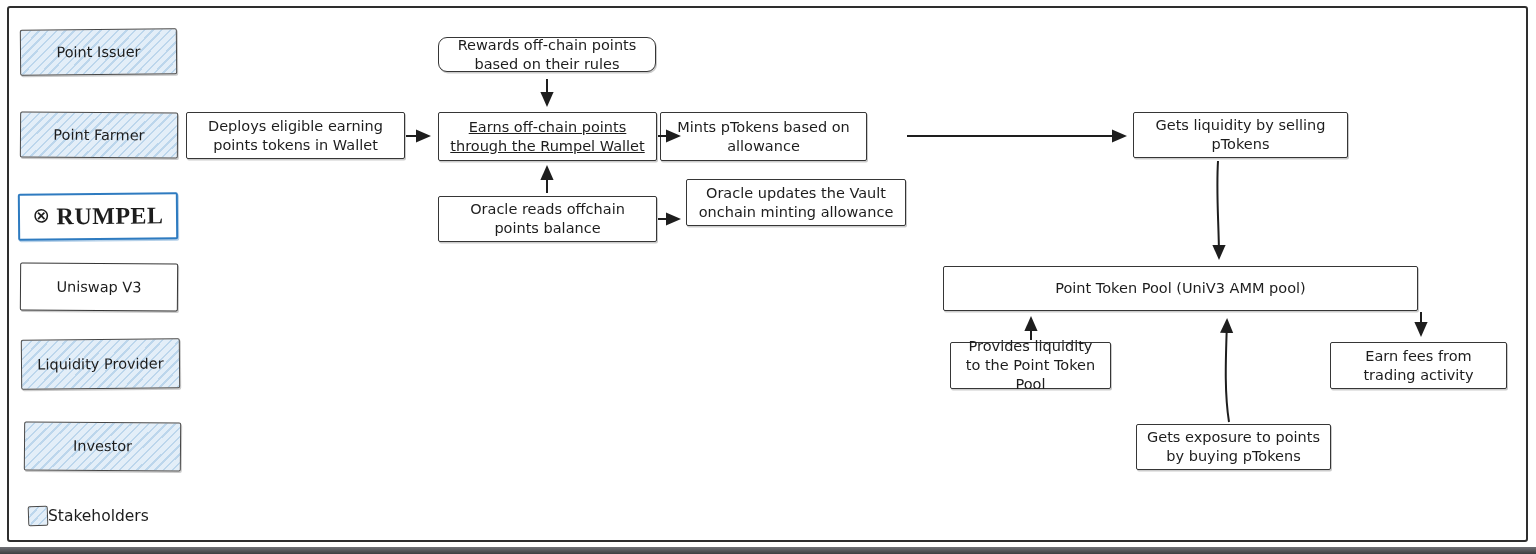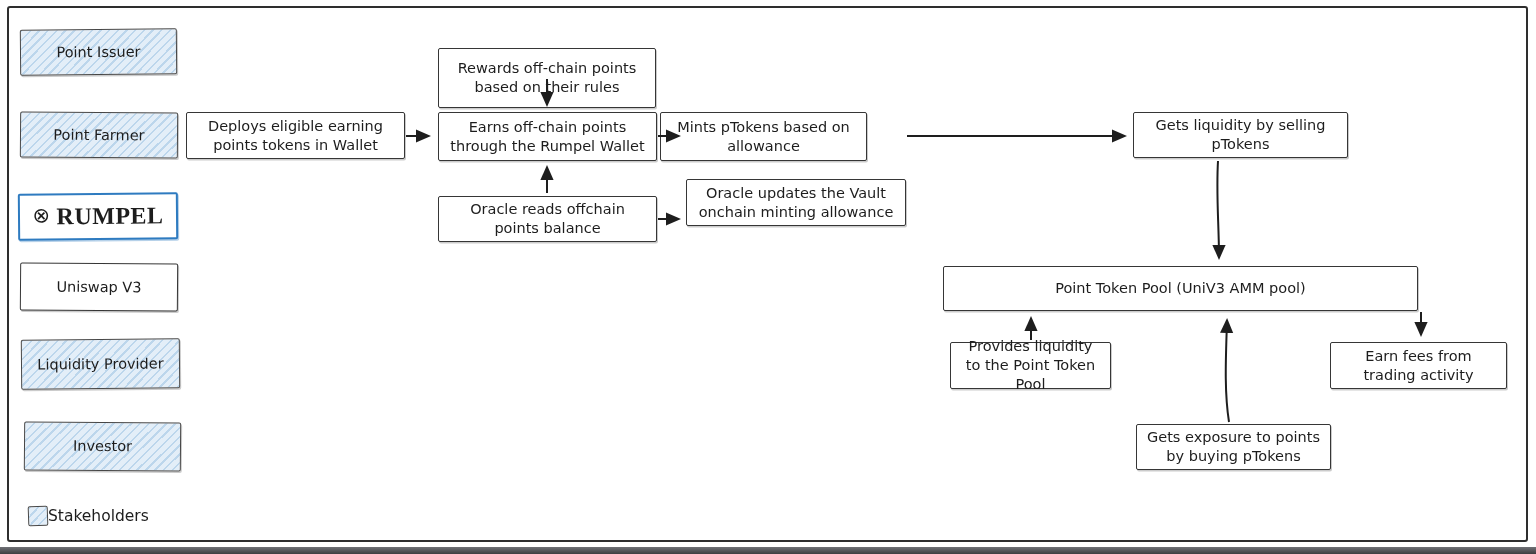--- a/index.html
+++ b/index.html
@@ -70,27 +70,27 @@
 <div class="node tilt-b" style="left:20px;top:263px;width:158px;height:48px;">
   <span>Uniswap V3</span>
 </div>
 <div class="node stakeholder tilt-a" style="left:21px;top:339px;width:159px;height:50px;">
   <span>Liquidity Provider</span>
 </div>
 <div class="node stakeholder tilt-b" style="left:24px;top:422px;width:157px;height:49px;">
   <span>Investor</span>
 </div>
 
-<div class="node" style="left:438px;top:48px;width:218px;height:60px;">
+<div class="node" style="left:438px;top:37px;width:218px;height:35px;border-radius:9px;">
   <span>Rewards off-chain points based on their rules</span>
 </div>
 <div class="node" style="left:186px;top:112px;width:219px;height:47px;">
   <span>Deploys eligible earning points tokens in Wallet</span>
 </div>
-<div class="node" style="left:438px;top:112px;width:219px;height:49px;">
+<div class="node" style="left:438px;top:112px;width:219px;height:49px;text-decoration:underline;">
   <span>Earns off-chain points through the Rumpel Wallet</span>
 </div>
 <div class="node" style="left:660px;top:112px;width:207px;height:49px;">
   <span>Mints pTokens based on allowance</span>
 </div>
 <div class="node" style="left:438px;top:196px;width:219px;height:46px;">
   <span>Oracle reads offchain points balance</span>
 </div>
 <div class="node" style="left:686px;top:179px;width:220px;height:47px;">
   <span>Oracle updates the Vault onchain minting allowance</span>

